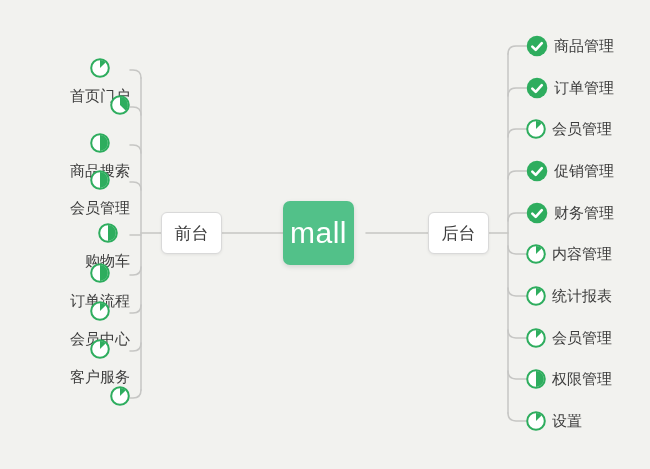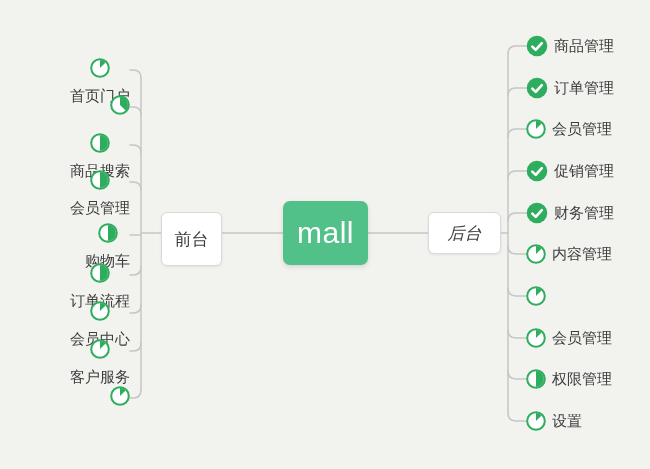--- a/index.html
+++ b/index.html
@@ -24,24 +24,24 @@
     background:#fff;
     border:1px solid var(--node-border);
     border-radius:6px;
     box-shadow:0 1px 3px rgba(0,0,0,.07);
     display:flex;align-items:center;justify-content:center;
     color:var(--text);
     font-size:17px;
     cursor:pointer;
     box-sizing:border-box;
   }
-  #node-front{left:161px;top:212px;width:61px;height:54px;}
-  #node-back{left:428px;top:212px;width:73px;height:42px;font-style:italic;}
+  #node-front{left:161px;top:212px;width:61px;height:42px;}
+  #node-back{left:428px;top:212px;width:61px;height:42px;}
   #node-root{
-    left:283px;top:201px;width:85px;height:64px;
+    left:283px;top:201px;width:71px;height:64px;
     background:var(--accent);
     border:none;border-radius:7px;
     color:#fff;font-size:30px;
     box-shadow:0 2px 5px rgba(0,0,0,.12);
     letter-spacing:.5px;
   }
   .topic{
     position:absolute;
     height:24px;
     display:flex;align-items:center;gap:6px;
@@ -223,20 +223,21 @@
         </span>
         <span class="lbl">内容管理</span>
       </div>
       <div class="topic right" style="top: 284px;">
         <span class="icon">
           <svg width="20" height="20" viewBox="0 0 20 20">
             <circle cx="10" cy="10" r="8.8" fill="#fff" stroke="var(--icon-green)" stroke-width="2"></circle>
             <path d="M10 10 L10 2.10 A7.9 7.9 0 0 1 15.59 4.41 Z" fill="var(--icon-green)"></path>
           </svg>
         </span>
+        <span class="lbl">统计报表</span>
       </div>
       <div class="topic right" style="top: 326px;">
         <span class="icon">
           <svg width="20" height="20" viewBox="0 0 20 20">
             <circle cx="10" cy="10" r="8.8" fill="#fff" stroke="var(--icon-green)" stroke-width="2"></circle>
             <path d="M10 10 L10 2.10 A7.9 7.9 0 0 1 15.59 4.41 Z" fill="var(--icon-green)"></path>
           </svg>
         </span>
         <span class="lbl">会员管理</span>
       </div>

